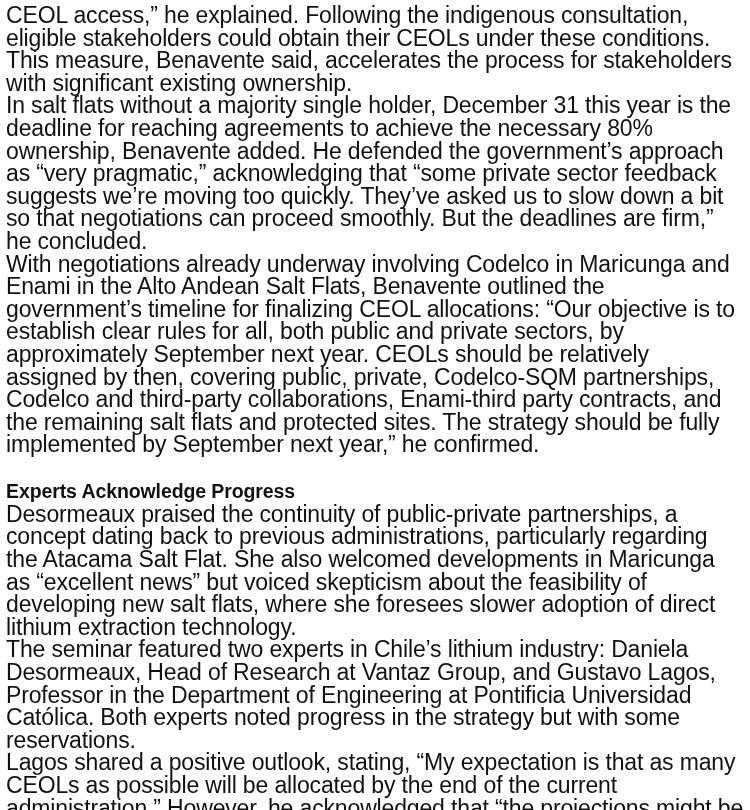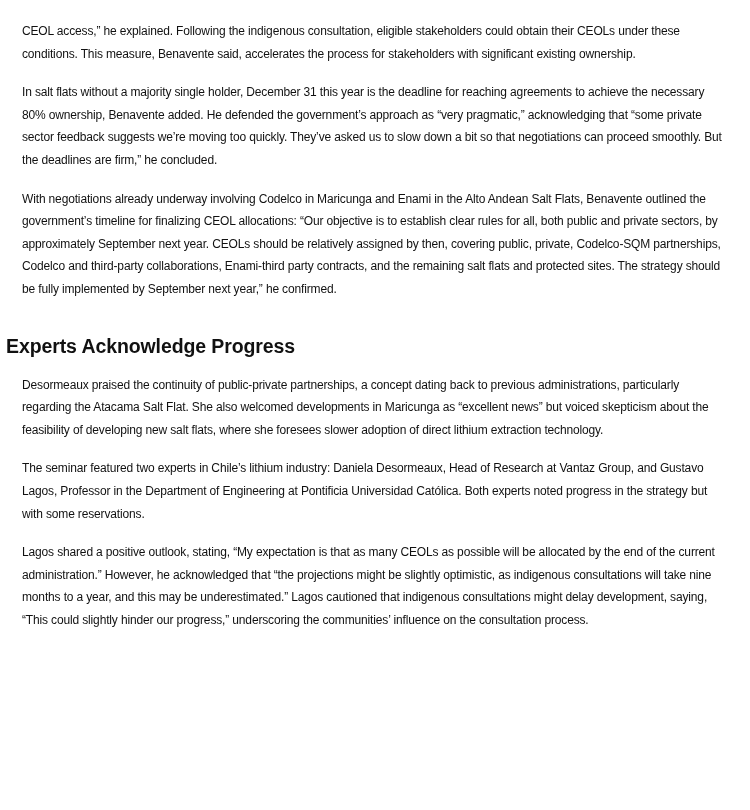--- a/index.html
+++ b/index.html
@@ -13,27 +13,27 @@
       overflow: hidden;
       color: #111111;
       font-family: "Liberation Sans", sans-serif;
     }
     .article {
       padding: 4px 6px 0 6px;
       box-sizing: border-box;
       width: 750px;
     }
     .para {
-      margin: 16px;
-      font-size: 12px;
+      margin: 0;
+      font-size: 23px;
       line-height: 22.6px;
       letter-spacing: -0.15px;
     }
     .section-heading {
-      margin: 33px 0 0 0;
+      margin: 23px 0 0 0;
       font-size: 19.5px;
       line-height: 24px;
       font-weight: bold;
       letter-spacing: -0.1px;
     }
   </style>
 </head>
 <body>
 
 <div class="article">

